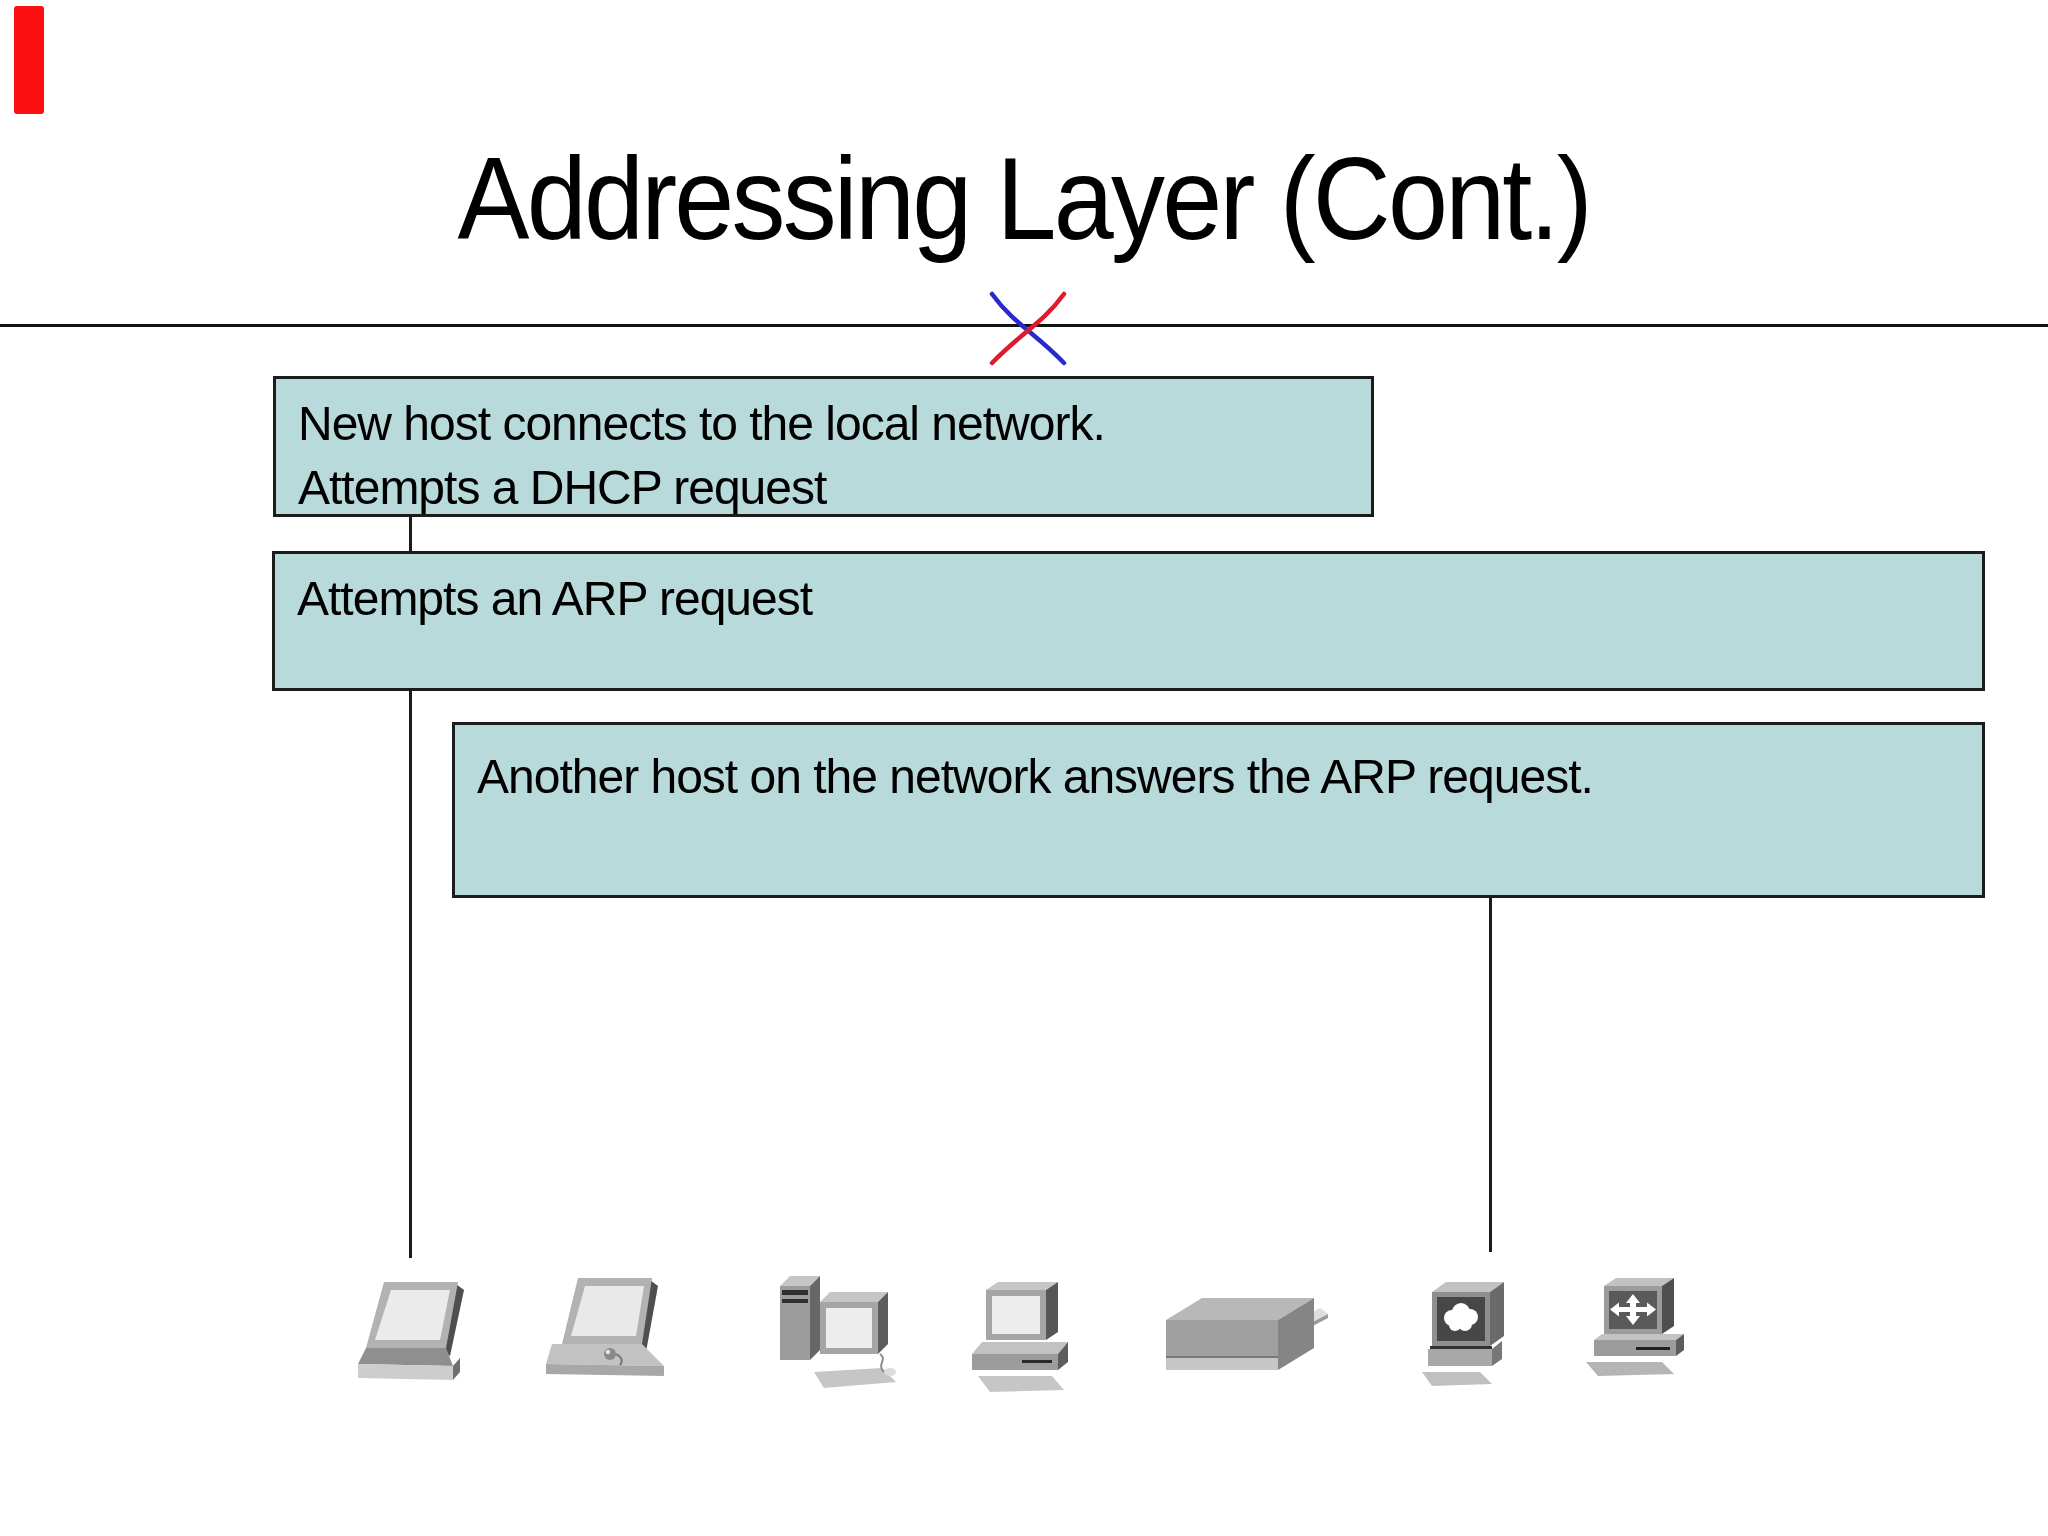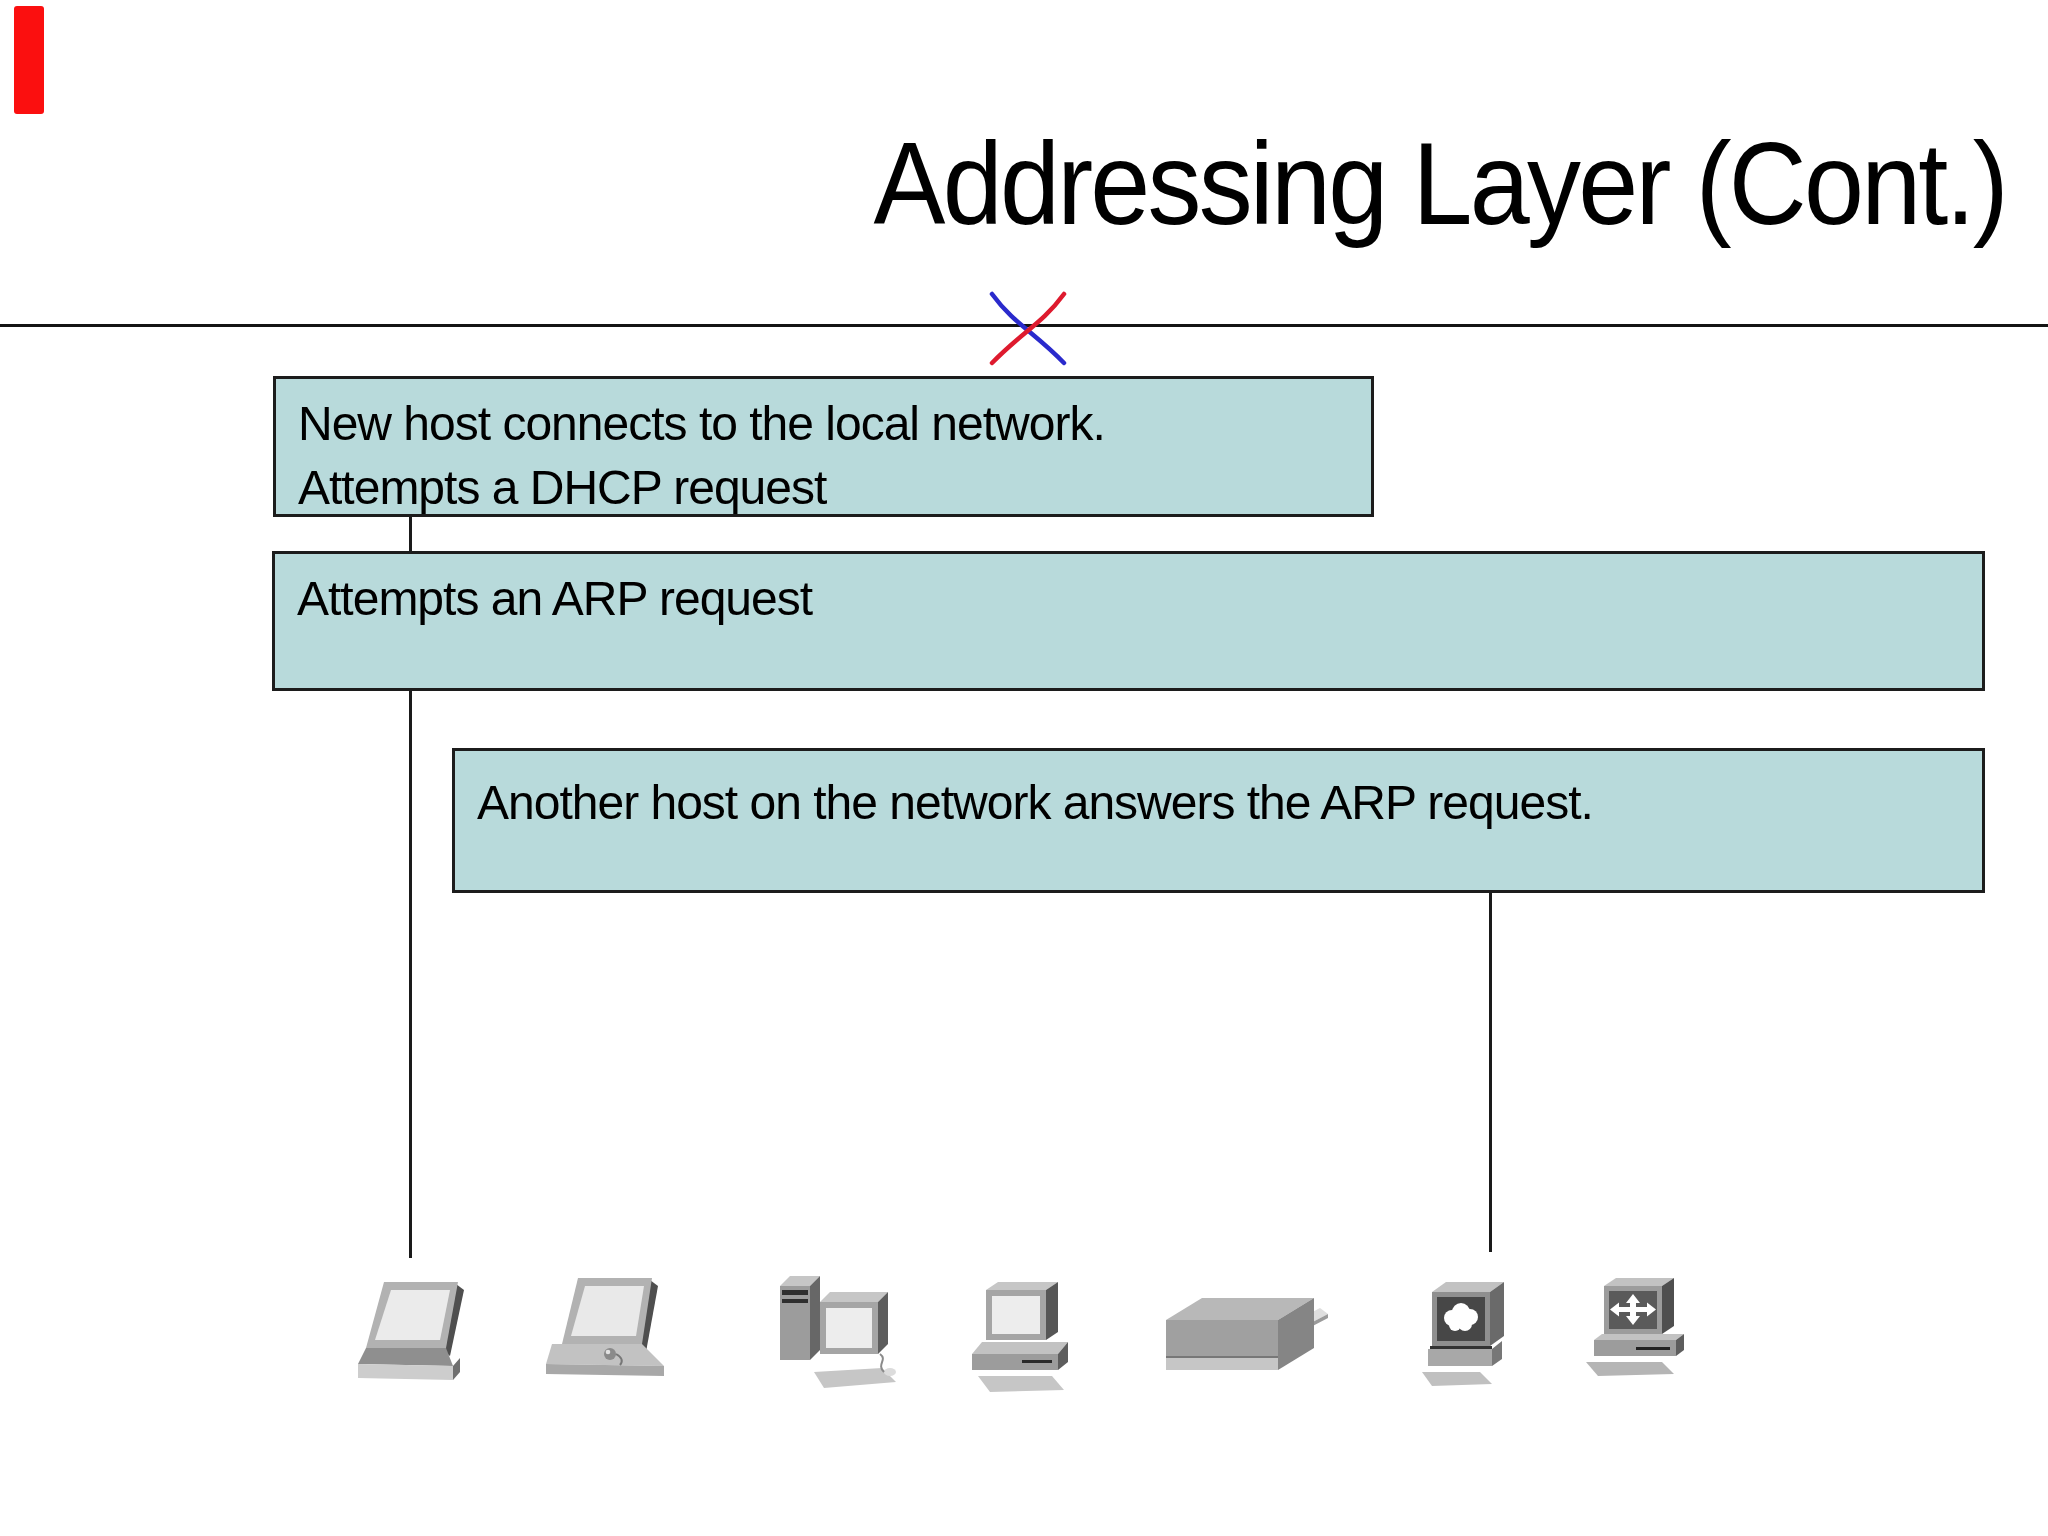--- a/index.html
+++ b/index.html
@@ -23,31 +23,31 @@
   .connector{width:3px;background:#1a1a1a;}
   .connector-1{left:409px;top:514px;height:744px;}
   .connector-2{left:1489px;top:878px;height:374px;}
 
   
   .callout{background:#b8dadb;border:3px solid #1c1c1c;box-sizing:border-box;
            font-size:48px;letter-spacing:-1px;line-height:64px;white-space:nowrap;
            padding:13px 7px 0 22px;}
   .box-1{left:273px;top:376px;width:1101px;height:141px;}
   .box-2{left:272px;top:551px;width:1713px;height:140px;}
-  .box-3{left:452px;top:748px;width:1533px;height:145px;padding-top:20px;}
+  .box-3{left:452px;top:722px;width:1533px;height:176px;padding-top:20px;}
 
   .device{position:absolute;}
   svg{display:block;}
 </style>
 </head>
 <body>
 
 <div class="abs accent-bar"></div>
 
-<h1 class="abs title" style="margin:0;font-weight:400;text-align:right;">
+<h1 class="abs title" style="margin:15px;font-weight:400;">
   <span>Addressing Layer (Cont.)</span>
 </h1>
 
 <div class="abs rule"></div>
 
 <svg class="abs xmark" width="88" height="80" viewBox="0 0 88 80">
   <path d="M 8 6 C 30 36 50 44 80 75" stroke="#2a2acc" stroke-width="4.5" fill="none" stroke-linecap="round"></path>
   <path d="M 80 6 C 58 36 38 44 8 75" stroke="#de1a2e" stroke-width="4.5" fill="none" stroke-linecap="round"></path>
 </svg>
 

